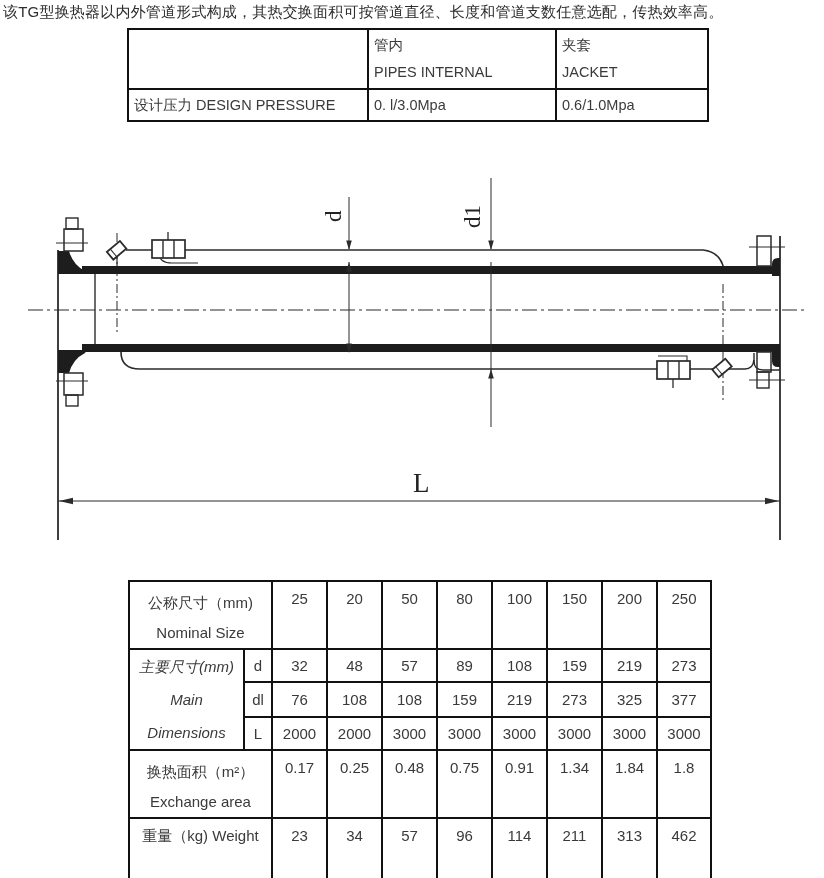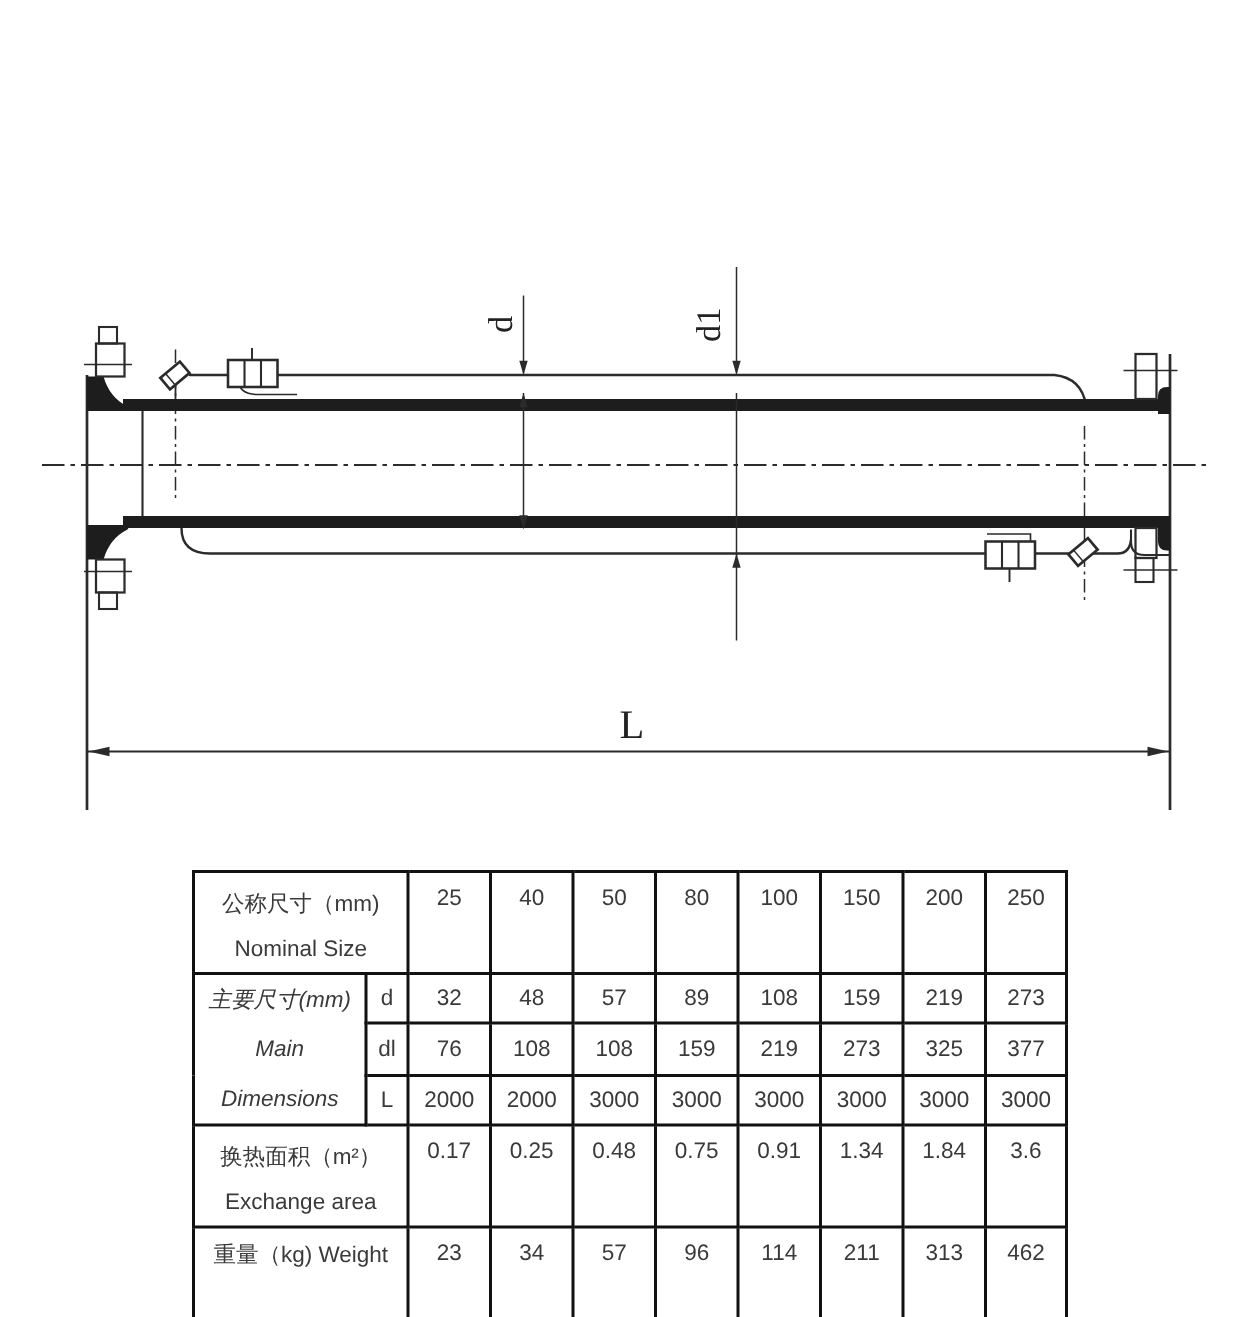--- a/index.html
+++ b/index.html
@@ -28,28 +28,45 @@
   .ln30{height:30px;line-height:30px;}
   .ln33{height:33px;line-height:33px;font-style:italic;}
   .padtop{vertical-align:top !important;padding-top:8px !important;}
   .padtop6{vertical-align:top !important;padding-top:6px !important;}
 </style>
 </head>
 <body>
 
 <div class="page">
 
+  <div class="intro">该TG型换热器以内外管道形式构成，其热交换面积可按管道直径、长度和管道支数任意选配，传热效率高。</div>
 
   <table class="spec-table">
     <colgroup>
         <col style="width:240px">
         <col style="width:188px">
         <col style="width:152px">
       </colgroup>
     <tbody>
+      <tr class="hrow">
+        <td></td>
+        <td class="hcell">
+          <div>管内</div>
+          <div>PIPES INTERNAL</div>
+        </td>
+        <td class="hcell">
+          <div>夹套</div>
+          <div>JACKET</div>
+        </td>
+      </tr>
+      <tr class="vrow">
+        <td>设计压力 DESIGN PRESSURE</td>
+        <td>0. l/3.0Mpa</td>
+        <td>0.6/1.0Mpa</td>
+      </tr>
     </tbody>
   </table>
 
   <svg class="drawing" width="824" height="878" viewBox="0 0 824 878">
     <g stroke="#2b2b2b" fill="none" stroke-width="1.4">
 
       <path d="M28 310 H804" stroke-dasharray="15 4 3 4" stroke-width="1.2"></path>
 
       <path d="M117 233 V332" stroke-dasharray="9 3 2 3" stroke-width="1"></path>
       <path d="M723 284 V401" stroke-dasharray="9 3 2 3" stroke-width="1"></path>
@@ -150,21 +167,21 @@
         <col style="width:55px">
         <col style="width:54px">
     </colgroup>
     <tbody>
       <tr class="r1">
         <td colspan="2" class="padtop6">
           <div class="ln30">公称尺寸（mm)</div>
           <div class="ln30">Nominal Size</div>
         </td>
         <td class="padtop">25</td>
-        <td class="padtop">40</td>
+        <td class="padtop">20</td>
         <td class="padtop">50</td>
         <td class="padtop">80</td>
         <td class="padtop">100</td>
         <td class="padtop">150</td>
         <td class="padtop">200</td>
         <td class="padtop">250</td>
       </tr>
       <tr class="r2">
         <td rowspan="3">
           <div class="ln33">主要尺寸(mm)</div>
@@ -208,21 +225,21 @@
           <div class="ln30">换热面积（m²）</div>
           <div class="ln30">Exchange area</div>
         </td>
         <td class="padtop">0.17</td>
         <td class="padtop">0.25</td>
         <td class="padtop">0.48</td>
         <td class="padtop">0.75</td>
         <td class="padtop">0.91</td>
         <td class="padtop">1.34</td>
         <td class="padtop">1.84</td>
-        <td class="padtop">3.6</td>
+        <td class="padtop">1.8</td>
       </tr>
       <tr class="r6">
         <td colspan="2" class="padtop">重量（kg) Weight</td>
         <td class="padtop">23</td>
         <td class="padtop">34</td>
         <td class="padtop">57</td>
         <td class="padtop">96</td>
         <td class="padtop">114</td>
         <td class="padtop">211</td>
         <td class="padtop">313</td>

